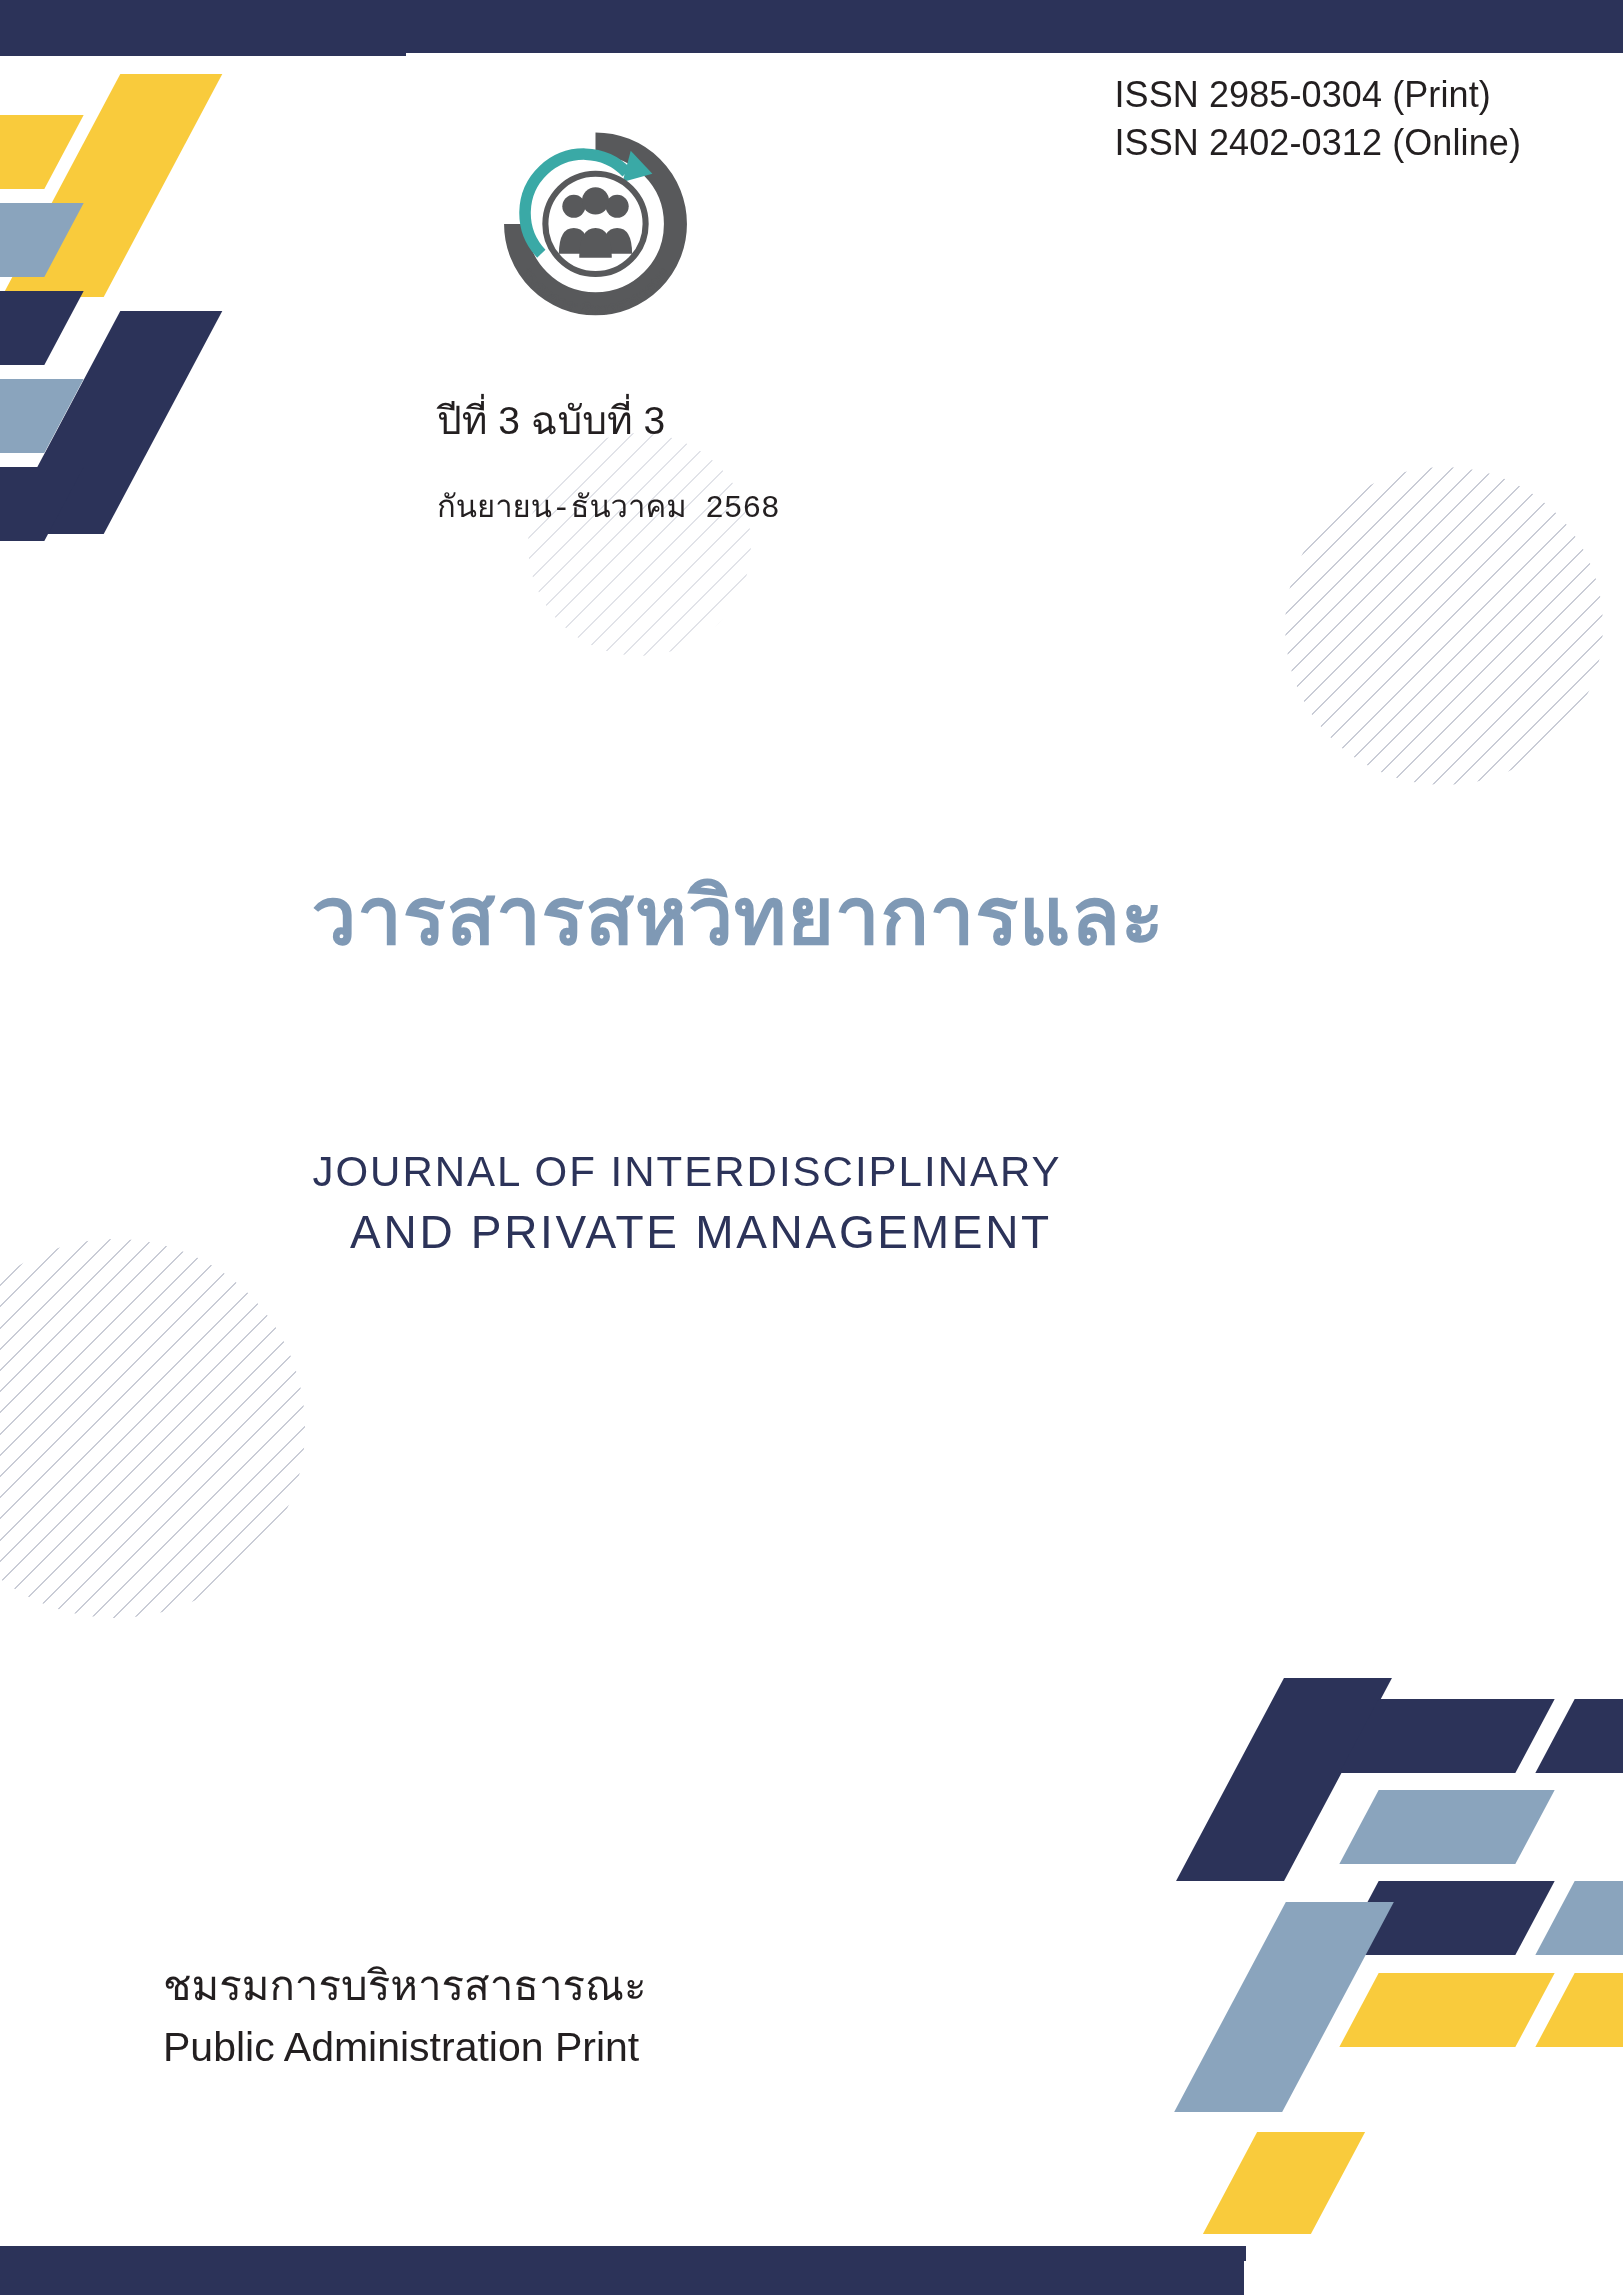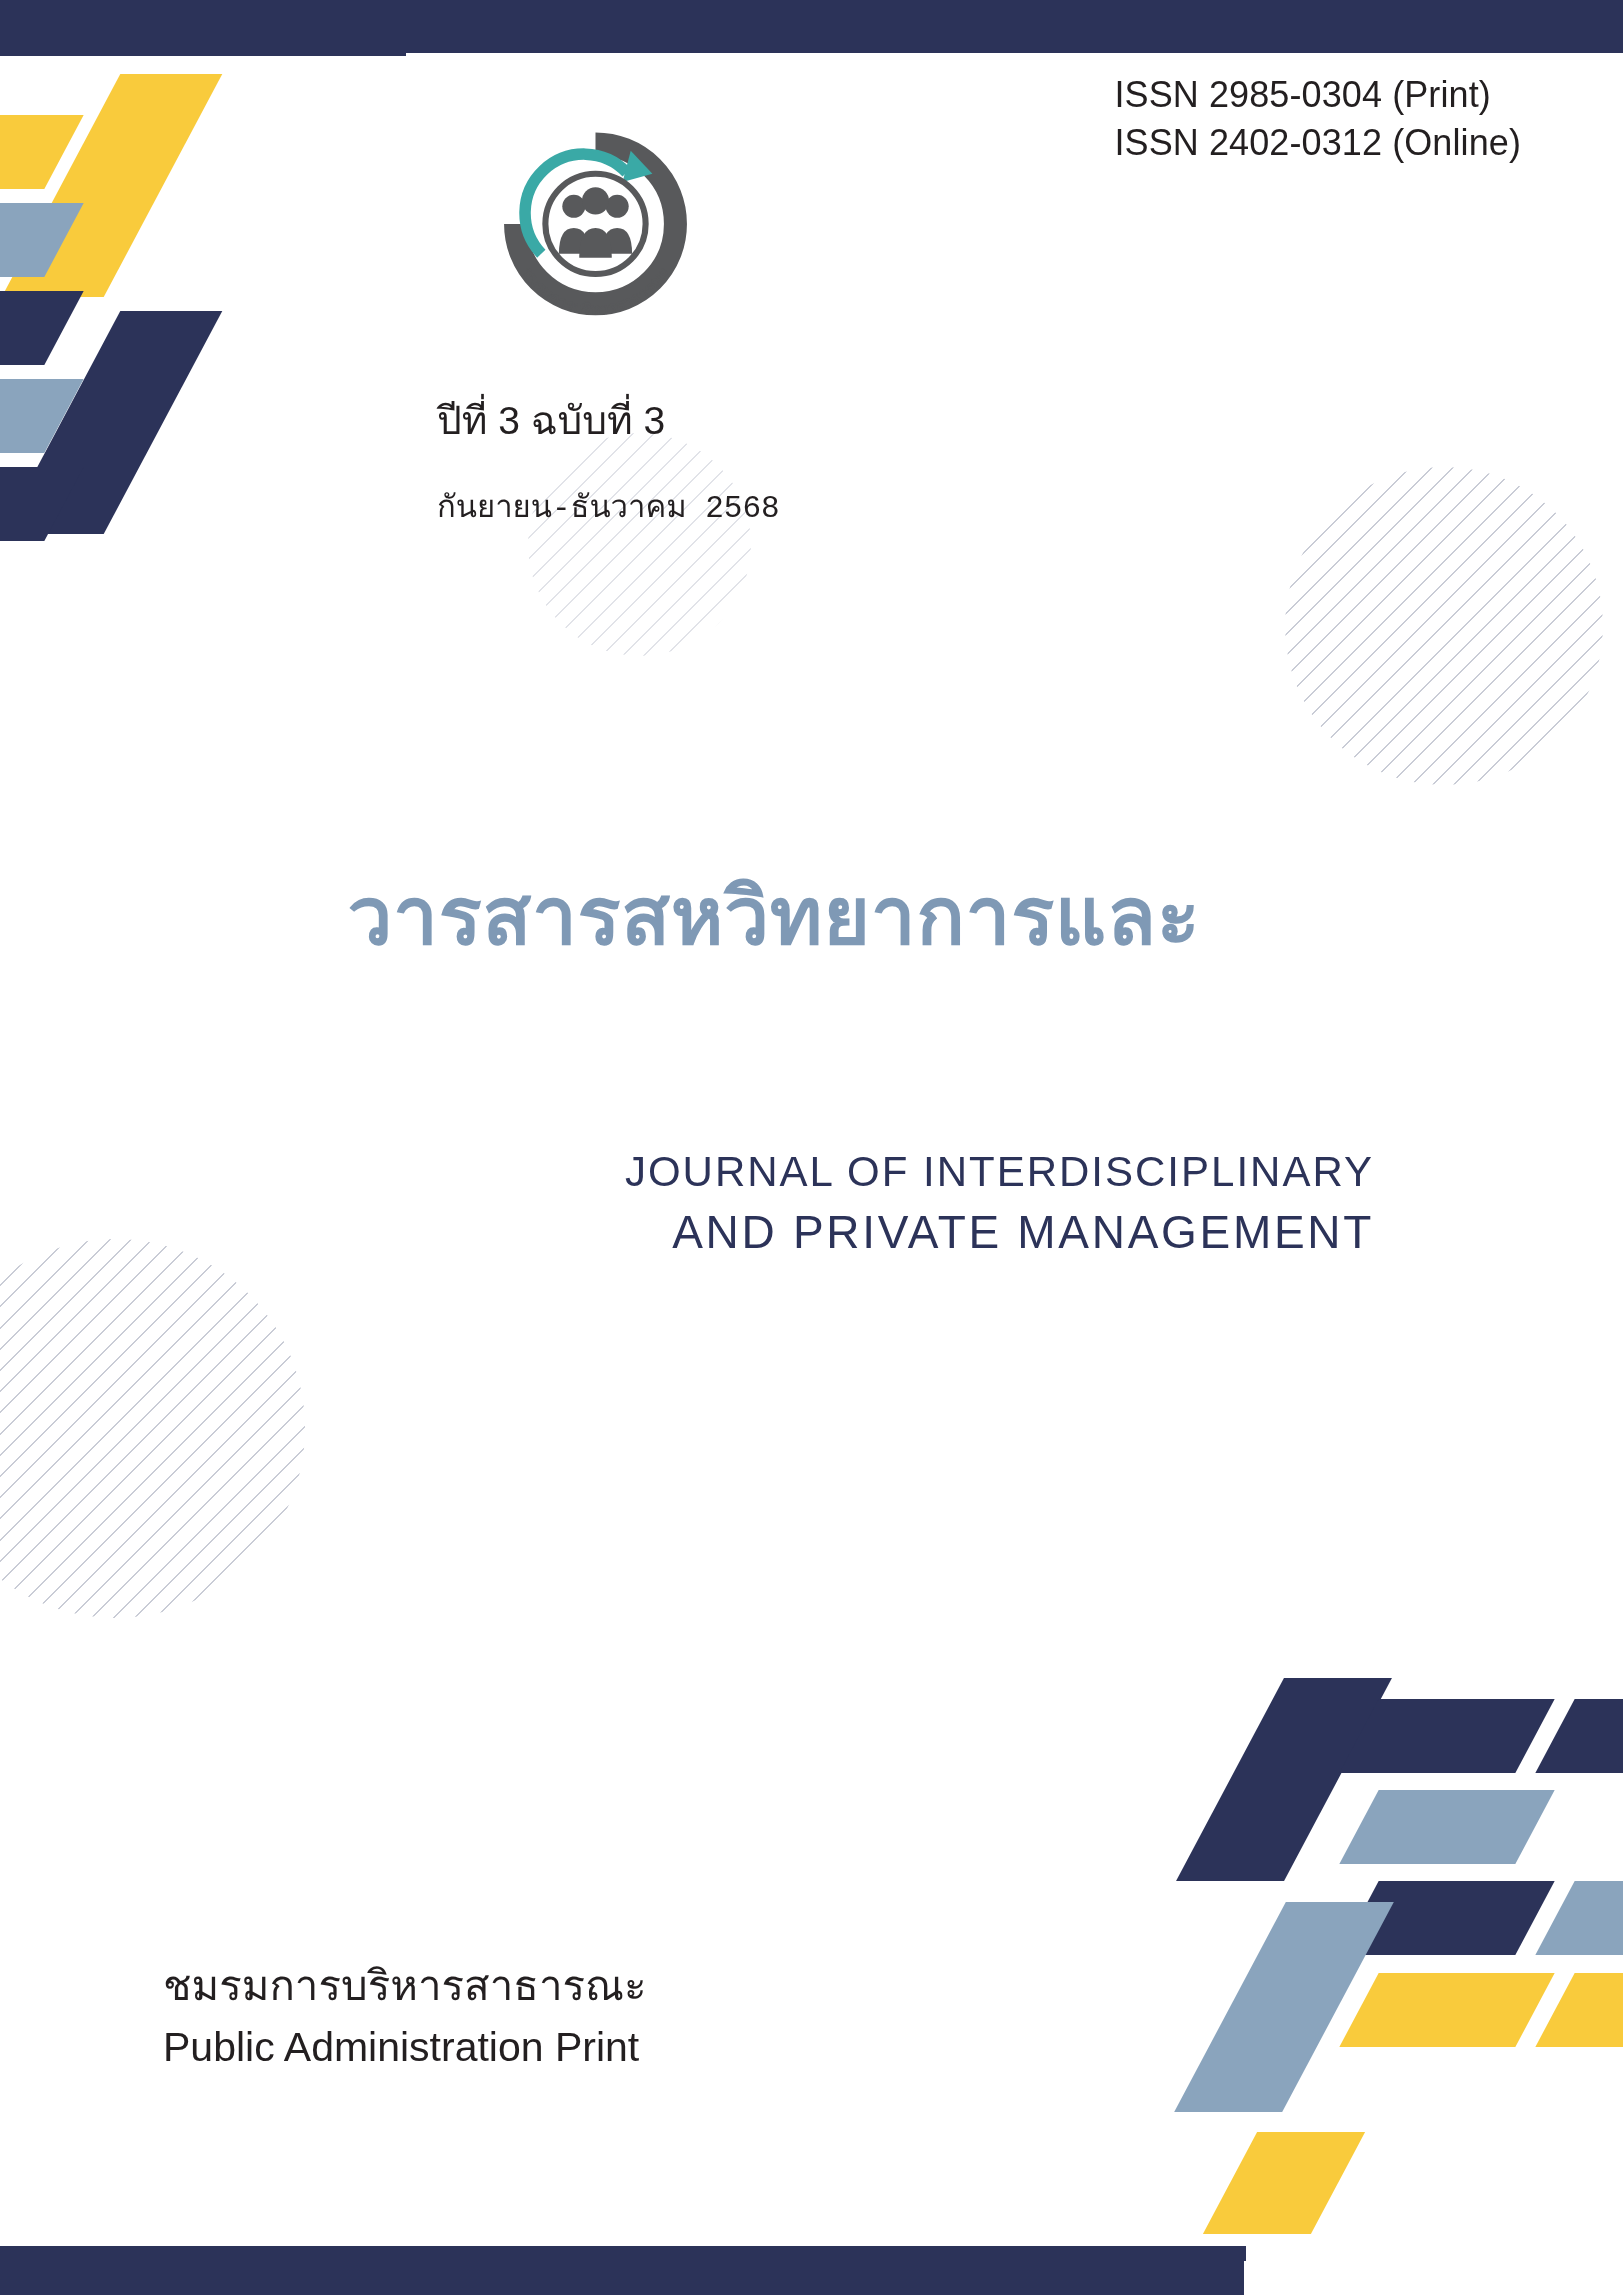--- a/index.html
+++ b/index.html
@@ -155,28 +155,27 @@
     position: absolute;
     top: 860px;
     left: 0;
     width: 1476px;
     text-align: center;
     color: #7f99b5;
     font-size: 80px;
     font-weight: bold;
     line-height: 1.42;
     letter-spacing: 0.7px;
-    padding-left: 36px;
   }
   .title-en {
     position: absolute;
     top: 1144px;
     left: 0;
     width: 1374px;
-    text-align: right;
+    text-align: center;
     color: #2c3359;
     line-height: 1.35;
   }
   .title-en .line1 {
     font-size: 42px;
     letter-spacing: 2px;
   }
   .title-en .line2 {
     font-size: 46px;
     letter-spacing: 2.7px;

